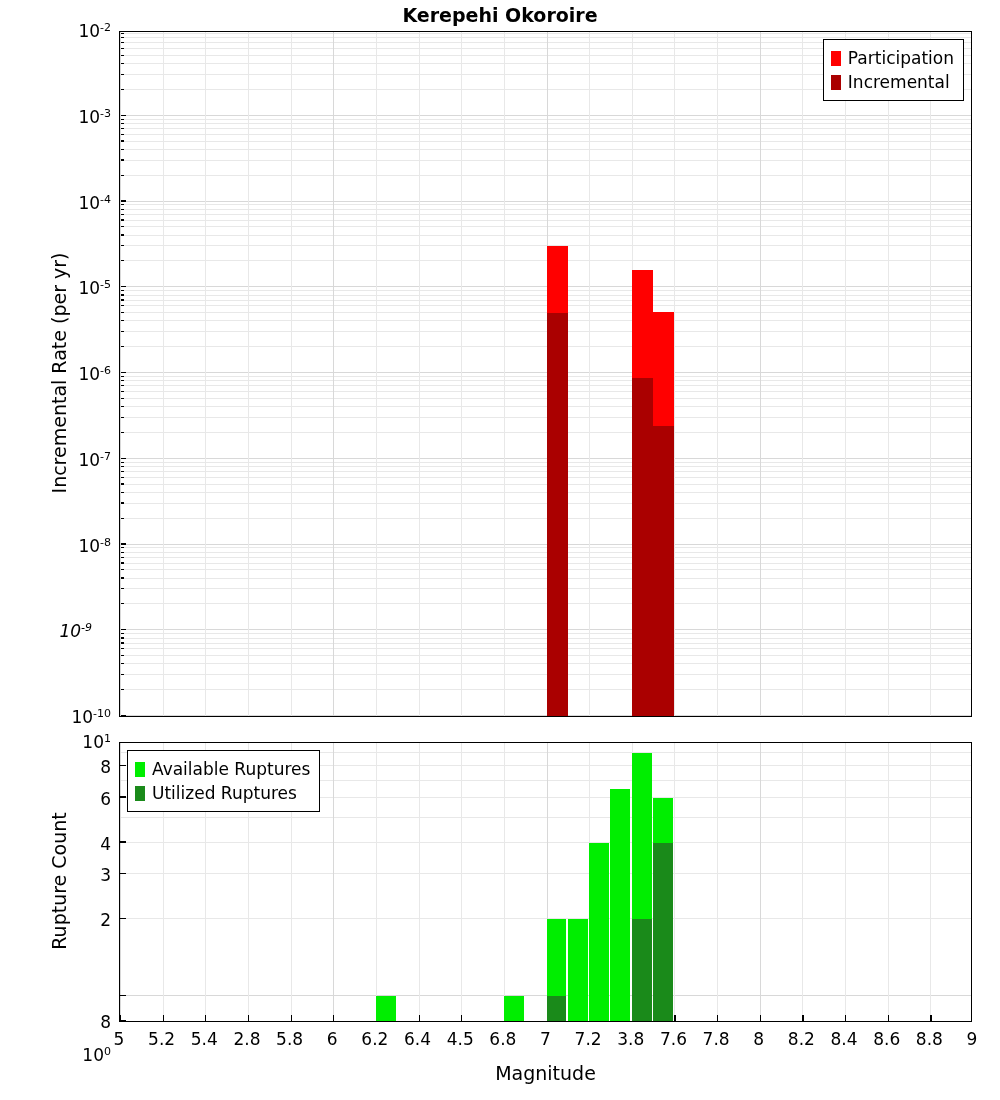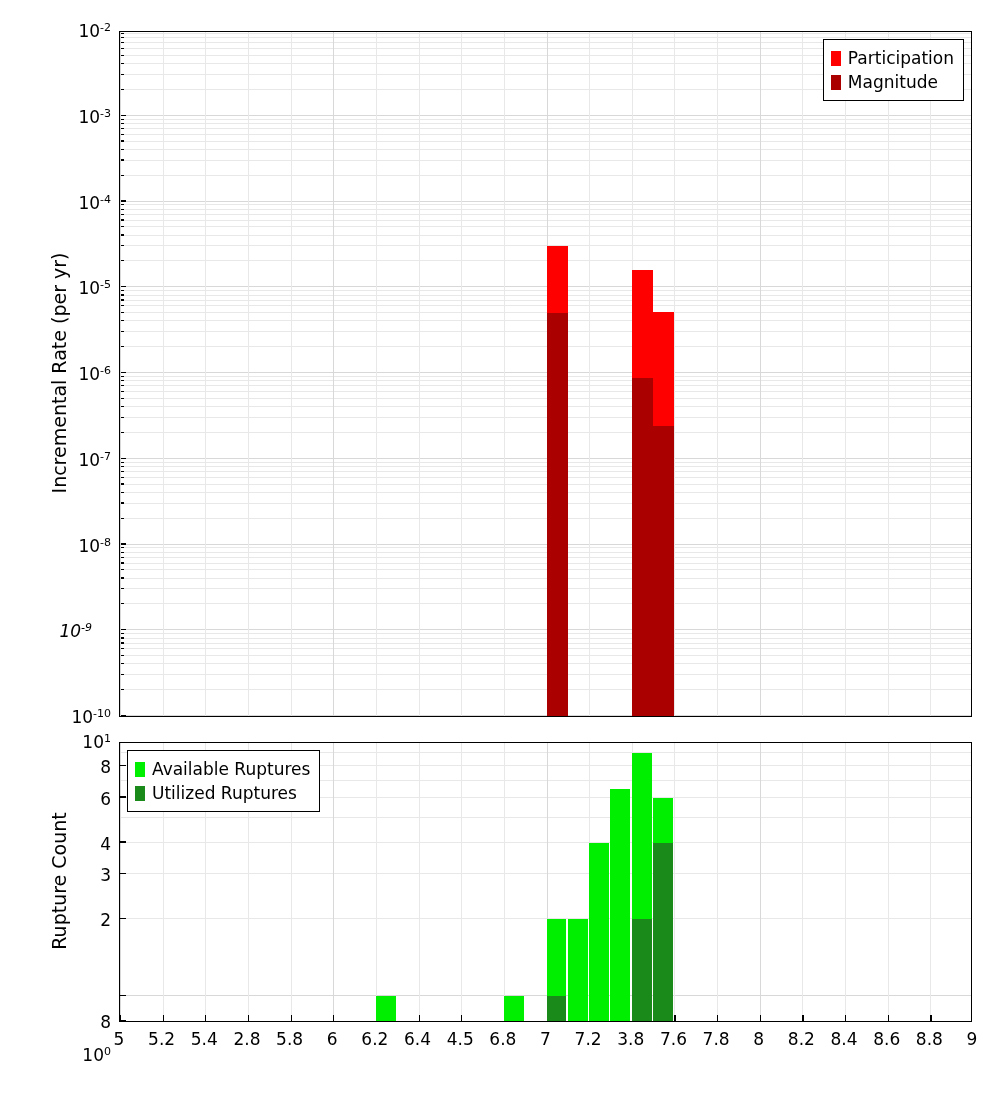--- a/index.html
+++ b/index.html
@@ -149,20 +149,21 @@
     flex: none;
   }
   #legend-top { right: 7px; top: 7px; }
   #legend-bottom { left: 7px; top: 7px; }
 </style>
 </head>
 <body>
 
 <div class="figure">
 
+  <div class="fig-title">Kerepehi Okoroire</div>
 
   <div class="axes" id="axes-top">
     <div id="top-grid">
         <div class="gridline-h major" style="bottom: 0px;"></div>
         <div class="tickmark-y" style="bottom: 0px;"></div>
         <div class="gridline-h" style="bottom: 25.8133px;"></div>
         <div class="tickmark-y minor" style="bottom: 25.8133px;"></div>
         <div class="gridline-h" style="bottom: 40.9131px;"></div>
         <div class="tickmark-y minor" style="bottom: 40.9131px;"></div>
         <div class="gridline-h" style="bottom: 51.6266px;"></div>
@@ -333,21 +334,21 @@
         <div class="bar nucleation" style="left: 533.125px; width: 21.325px; height: 289.853px;"></div>
       </div>
 
     <div class="legend" id="legend-top">
       <div class="legend-row">
         <span class="legend-swatch" style="background:#ff0000"></span>
         <span>Participation</span>
       </div>
       <div class="legend-row">
         <span class="legend-swatch" style="background:#aa0000"></span>
-        <span>Magnitude</span>
+        <span>Incremental</span>
       </div>
     </div>
   </div>
   <div id="top-ticklabels">
       <div class="ytick" style="top: 717px; right: 889px;"><span>10</span><sup>-10</sup></div>
       <div class="ytick" style="top: 631.25px; right: 908px; font-style: italic;"><span>10</span><sup>-9</sup></div>
       <div class="ytick" style="top: 545.5px; right: 889px;"><span>10</span><sup>-8</sup></div>
       <div class="ytick" style="top: 459.75px; right: 889px;"><span>10</span><sup>-7</sup></div>
       <div class="ytick" style="top: 374px; right: 889px;"><span>10</span><sup>-6</sup></div>
       <div class="ytick" style="top: 288.25px; right: 889px;"><span>10</span><sup>-5</sup></div>
@@ -468,14 +469,15 @@
       <div class="xtick" style="left: 673.45px; top: 1029px;">7.6</div>
       <div class="xtick" style="left: 716.1px; top: 1029px; text-align: right;">7.8</div>
       <div class="xtick" style="left: 758.75px; top: 1029px;">8</div>
       <div class="xtick" style="left: 801.4px; top: 1029px;">8.2</div>
       <div class="xtick" style="left: 844.05px; top: 1029px;">8.4</div>
       <div class="xtick" style="left: 886.7px; top: 1029px;">8.6</div>
       <div class="xtick" style="left: 929.35px; top: 1029px;">8.8</div>
       <div class="xtick" style="left: 972px; top: 1029px;">9</div>
     </div>
   <div class="ylabel" id="ylabel-bottom" style="width: 280px; left: -81px; top: 870px;">Rupture Count</div>
+  <div class="xlabel" id="xlabel-bottom" style="left: 119px; width: 853px; top: 1062px;">Magnitude</div>
 
 </div>
 
 </body></html>

